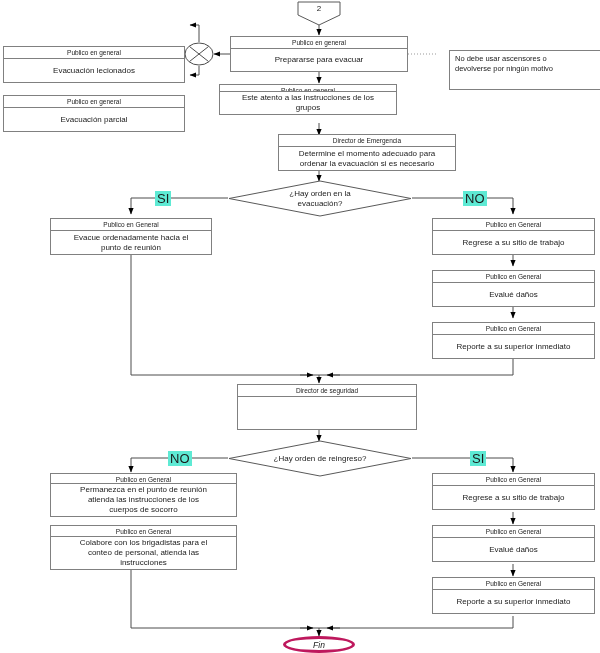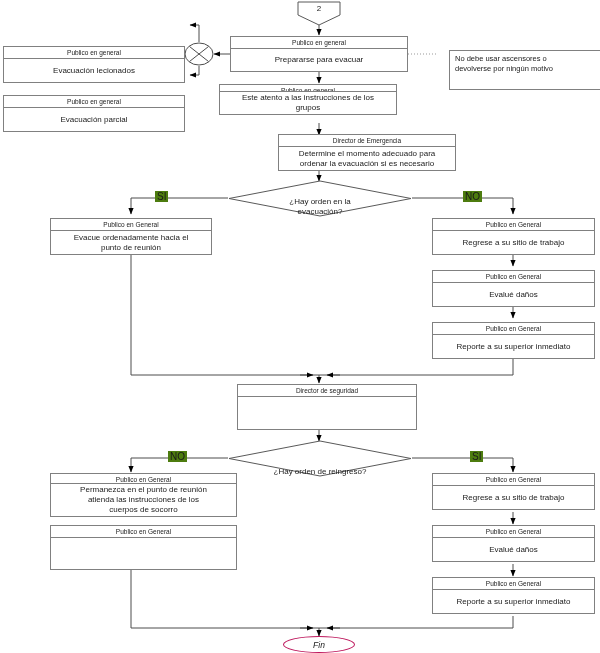--- a/index.html
+++ b/index.html
@@ -53,21 +53,21 @@
     line-height: 10px;
     color: #1a1a1a;
     padding: 1px 3px;
     box-sizing: border-box;
     white-space: pre-line;
   }
   
   .diamond {
     position: absolute;
     display: flex;
-    align-items: flex-end;
+    align-items: center;
     justify-content: center;
   }
   .diamond .dtext {
     position: relative;
     z-index: 2;
     text-align: center;
     font-size: 8px;
     line-height: 10px;
     color: #1a1a1a;
     white-space: pre-line;
@@ -90,36 +90,36 @@
     font-size: 8px;
     line-height: 10px;
     color: #1a1a1a;
     padding-top: 3px;
   }
   .connector svg { position: absolute; left: 0; top: 0; }
   
   .terminator {
     position: absolute;
     box-sizing: border-box;
-    border: 1px solid #be185d;
+    border: 3px solid #be185d;
     border-radius: 50%;
     background: #ffffff;
     display: flex;
     align-items: center;
     justify-content: center;
     font-size: 8.5px;
     color: #1a1a1a;
     font-style: italic;
   }
   
   .branch-label {
     position: absolute;
-    font-size: 10px;
-    color: #1a1a1a;
-    background: #4d7c0f;
+    font-size: 13px;
+    color: #1a1a1a;
+    background: #5eead4;
     padding: 0 2px;
     white-space: nowrap;
   }
   
   .note {
     position: absolute;
     box-sizing: border-box;
     border-left: 1px solid #808080;
     border-top: 1px solid #808080;
     border-bottom: 1px solid #808080;
@@ -297,20 +297,23 @@
 
   <div class="pbox" style="left:50px; top:473px; width:187px; height:44px;">
     <div class="role">Publico en General</div>
     <div class="body">Permanezca en el punto de reunión
 atienda las instrucciones de los
 cuerpos de socorro</div>
   </div>
 
   <div class="pbox" style="left:50px; top:525px; width:187px; height:45px;">
     <div class="role">Publico en General</div>
+    <div class="body">Colabore con los brigadistas para el
+conteo de personal, atienda las
+instrucciones</div>
   </div>
 
   <div class="pbox" style="left:432px; top:473px; width:163px; height:37px;">
     <div class="role">Publico en General</div>
     <div class="body">Regrese a su sitio de trabajo</div>
   </div>
 
   <div class="pbox" style="left:432px; top:525px; width:163px; height:37px;">
     <div class="role">Publico en General</div>
     <div class="body">Evalué daños</div>

